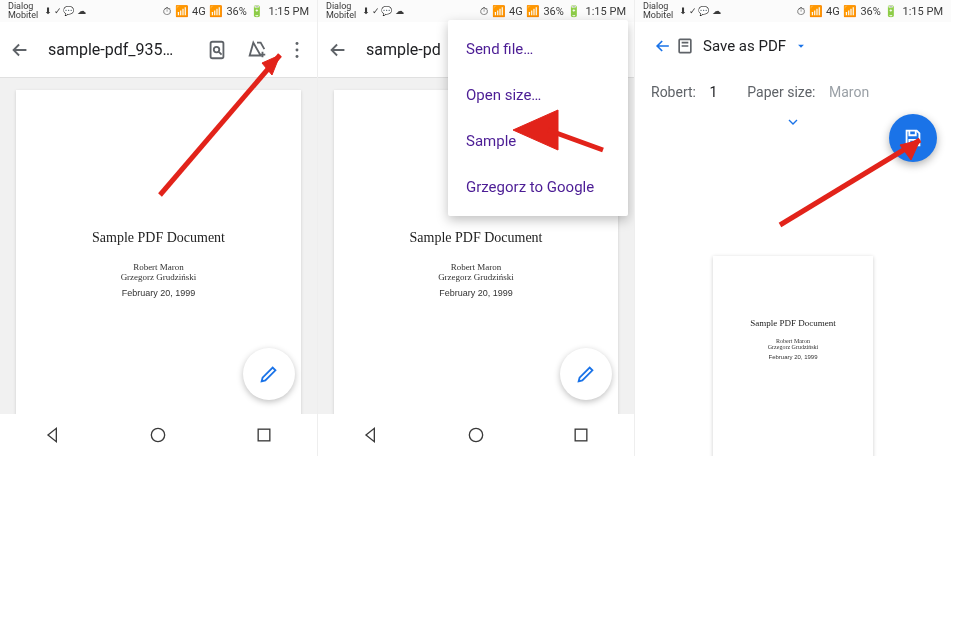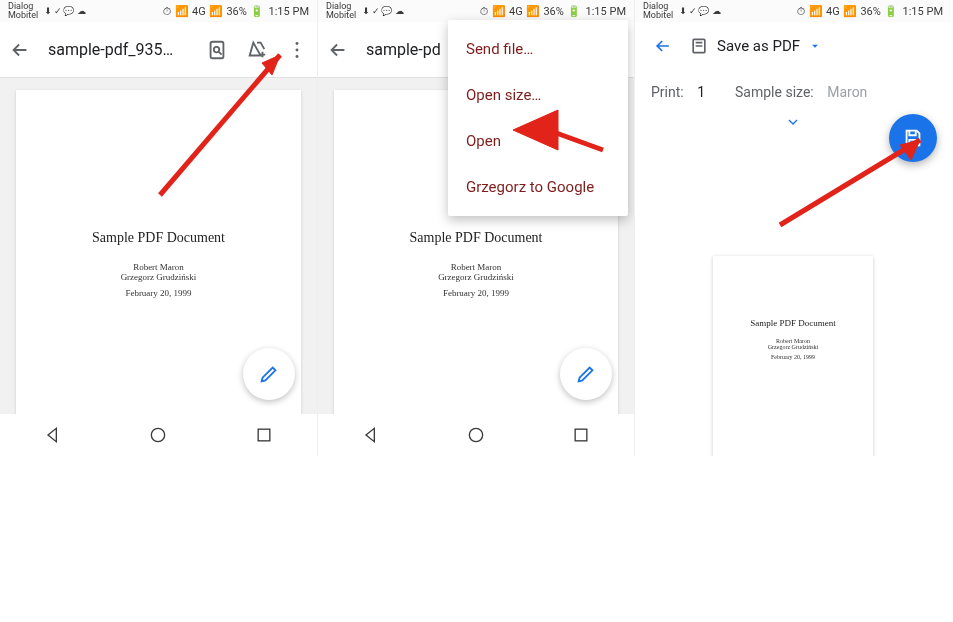--- a/index.html
+++ b/index.html
@@ -74,21 +74,21 @@
     background: #fff;
     box-shadow: 0 1px 3px rgba(0,0,0,0.15);
     margin: 0 auto 12px auto;
     width: 100%;
     position: relative;
     text-align: center;
   }
   .page.big { height: 405px; padding-top: 140px; }
   .doc-title { font-family: "Times New Roman", serif; font-size: 14px; color: #222; margin-bottom: 16px; text-align: center; }
   .doc-author { font-family: "Times New Roman", serif; font-size: 9px; color: #333; }
-  .doc-date { font-family: Liberation Serif, serif; font-size: 9px; color: #333; margin-top: 6px; }
+  .doc-date { font-family: Liberation Sans, sans-serif; font-size: 9px; color: #333; margin-top: 6px; }
   .page.stub { height: 80px; }
   .page .pageno { position: absolute; bottom: 18px; left: 0; right: 0; font-size: 8px; font-family: "Times New Roman", serif; color: #666; }
 
   
   .fab {
     position: absolute;
     right: 22px;
     bottom: 56px;
     width: 52px; height: 52px;
     border-radius: 50%;
@@ -119,30 +119,29 @@
     width: 180px;
     background: #fff;
     box-shadow: 0 4px 12px rgba(0,0,0,0.25);
     border-radius: 2px;
     padding: 6px 0;
     z-index: 10;
   }
   .menu-item {
     padding: 14px 18px;
     font-size: 15px;
-    color: #7f1d1d;
+    color: #4c1d95;
     cursor: pointer;
   }
 
   
   .print-header {
     padding: 12px 16px 6px 16px;
     display: flex;
     align-items: center;
-    gap: 14px;
   }
   .print-header svg { width: 20px; height: 20px; stroke: #1a73e8; stroke-width: 2; fill: none; }
   .print-dest {
     display: flex; align-items: center; gap: 8px;
     font-size: 15px; color: #202124;
   }
   .print-opts {
     display: flex;
     padding: 20px 16px 8px 16px;
     font-size: 14px;
@@ -362,21 +361,21 @@
             <circle cx="12" cy="12" r="8"></circle>
           </svg></div>
       <div class="navbtn"><svg viewBox="0 0 24 24">
             <rect x="5" y="5" width="14" height="14"></rect>
           </svg></div>
     </div>
 
     <div class="menu">
       <div class="menu-item">Send file…</div>
       <div class="menu-item">Open size…</div>
-      <div class="menu-item">Open</div>
+      <div class="menu-item">Sample</div>
       <div class="menu-item">Grzegorz to Google</div>
     </div>
 
     <div class="arrow" style="left:190px; top:100px; width:100px; height:70px;">
       <svg viewBox="0 0 100 70" width="100" height="70">
         <polygon points="5,30 50,10 50,50"></polygon>
         <line x1="40" y1="30" x2="95" y2="50" stroke-width="5"></line>
       </svg>
     </div>
   </div>
@@ -414,25 +413,25 @@
           </svg>
         <span>Save as PDF</span>
         <svg viewBox="0 0 24 24" style="width:14px;height:14px;stroke:none;fill:#1a73e8">
             <path d="M7 10l5 5 5-5z"></path>
           </svg>
       </div>
     </div>
 
     <div class="print-opts">
       <div>
-        <span>Print:</span>
+        <span>Robert:</span>
         <span class="val">1</span>
       </div>
       <div>
-        <span>Sample size:</span>
+        <span>Paper size:</span>
         <span class="muted">Maron</span>
       </div>
     </div>
 
     <div class="expand-row">
       <svg viewBox="0 0 24 24">
           <path d="M6 9l6 6 6-6"></path>
         </svg>
     </div>
     <div class="hr"></div>

